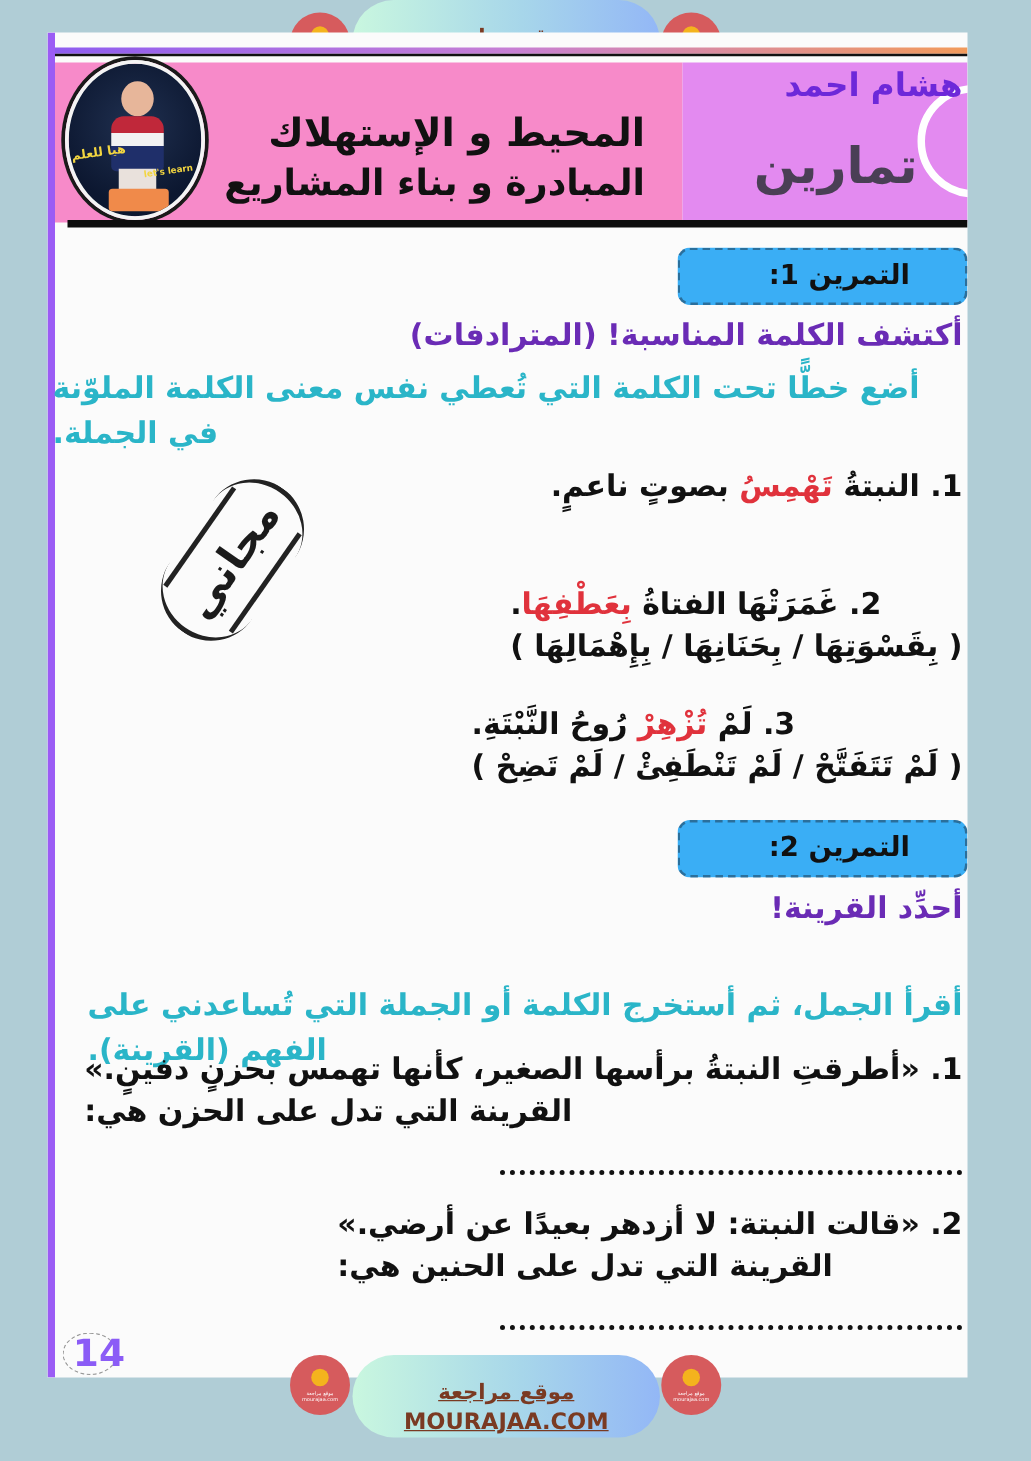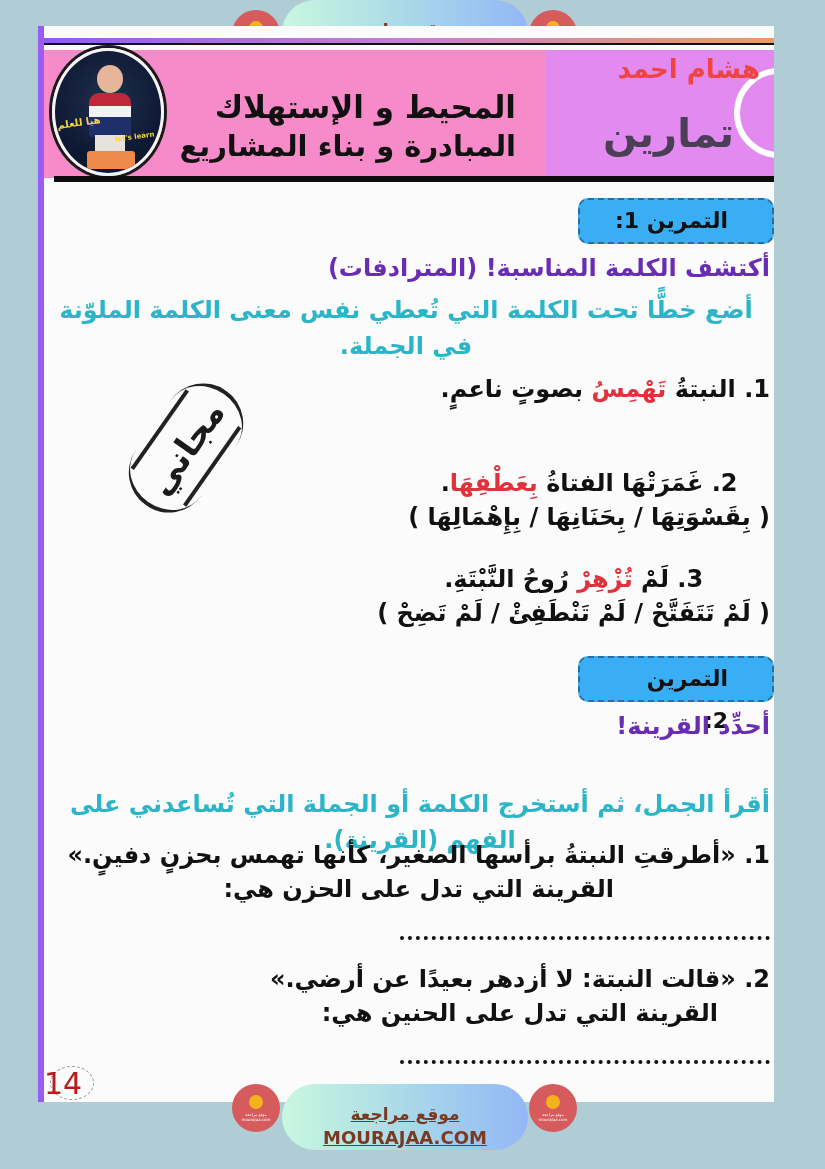--- a/index.html
+++ b/index.html
@@ -58,35 +58,35 @@
   .avatar .tag1 { position: absolute; left: 2px; top: 66px; font-size: 10px; font-weight: bold; color: #f2d540; transform: rotate(-8deg); }
   .avatar .tag2 { position: absolute; left: 60px; top: 82px; font-size: 7px; font-weight: bold; color: #f2d540; transform: rotate(-8deg); }
   .header-title {
     position: absolute; right: 258px; top: 38px; text-align: right;
     direction: rtl; color: #111; font-weight: bold;
     font-family: "DejaVu Sans", sans-serif;
   }
   .header-title .line1 { font-size: 31px; line-height: 38px; }
   .header-title .line2 { font-size: 29px; line-height: 40px; }
   .author {
-    position: absolute; right: 14px; top: 4px; direction: rtl;
-    font-size: 26px; font-weight: bold; color: #ef4444;
+    position: absolute; right: 4px; top: 4px; direction: rtl;
+    font-size: 26px; font-weight: bold; color: #6d28d9;
   }
   .tamarin {
     position: absolute; right: 40px; top: 60px; direction: rtl;
     font-size: 40px; color: #4a3f55; font-weight: bold;
   }
 
   .ex-pill {
-    position: absolute; right: 0; width: 196px; height: 46px;
+    position: absolute; right: 0; width: 232px; height: 46px;
     background: #3aaef5; border: 2px dashed #2a6f9c; border-radius: 10px;
     direction: rtl; text-align: right; padding-right: 44px;
     font-size: 22px; font-weight: bold; color: #111; line-height: 42px;
   }
-  .text-block { position: absolute; right: 4px; direction: rtl; text-align: center; }
+  .text-block { position: absolute; right: 4px; direction: rtl; text-align: left; }
   .purple { color: #6a2bb5; font-weight: bold; font-size: 24px; line-height: 32px; }
   .teal { color: #2ab5c8; font-weight: bold; font-size: 24px; line-height: 36px; }
   .black { color: #111; font-weight: bold; font-size: 24px; line-height: 34px; }
   .red { color: #e0323c; }
   .q-line { display: block; white-space: nowrap; }
   .options { display: block; white-space: nowrap; }
   .dots {
     position: absolute; right: 4px; height: 6px; width: 370px;
     border-bottom: 4px dotted #111;
   }
@@ -99,21 +99,21 @@
   }
   .stamp span { font-size: 34px; font-weight: bold; color: #1b1b1b; direction: rtl; }
   .stamp:before, .stamp:after {
     content: ""; position: absolute; left: 18px; right: 18px; height: 4px; background: #222;
   }
   .stamp:before { top: 6px; }
   .stamp:after { bottom: 6px; }
 
   .page-num {
     position: absolute; left: 6px; bottom: 0px; width: 56px; height: 36px;
-    font-size: 30px; font-weight: normal; color: #b91c1c; text-align: left; line-height: 36px;
+    font-size: 30px; font-weight: bold; color: #8b5cf6; text-align: right; line-height: 36px;
   }
   .page-num-deco {
     position: absolute; left: 12px; bottom: 2px; width: 44px; height: 34px;
     border: 1px dashed #999; border-radius: 50%;
   }
 
   
   .wm {
     position: absolute; left: 0; width: 825px; height: 70px;
   }

